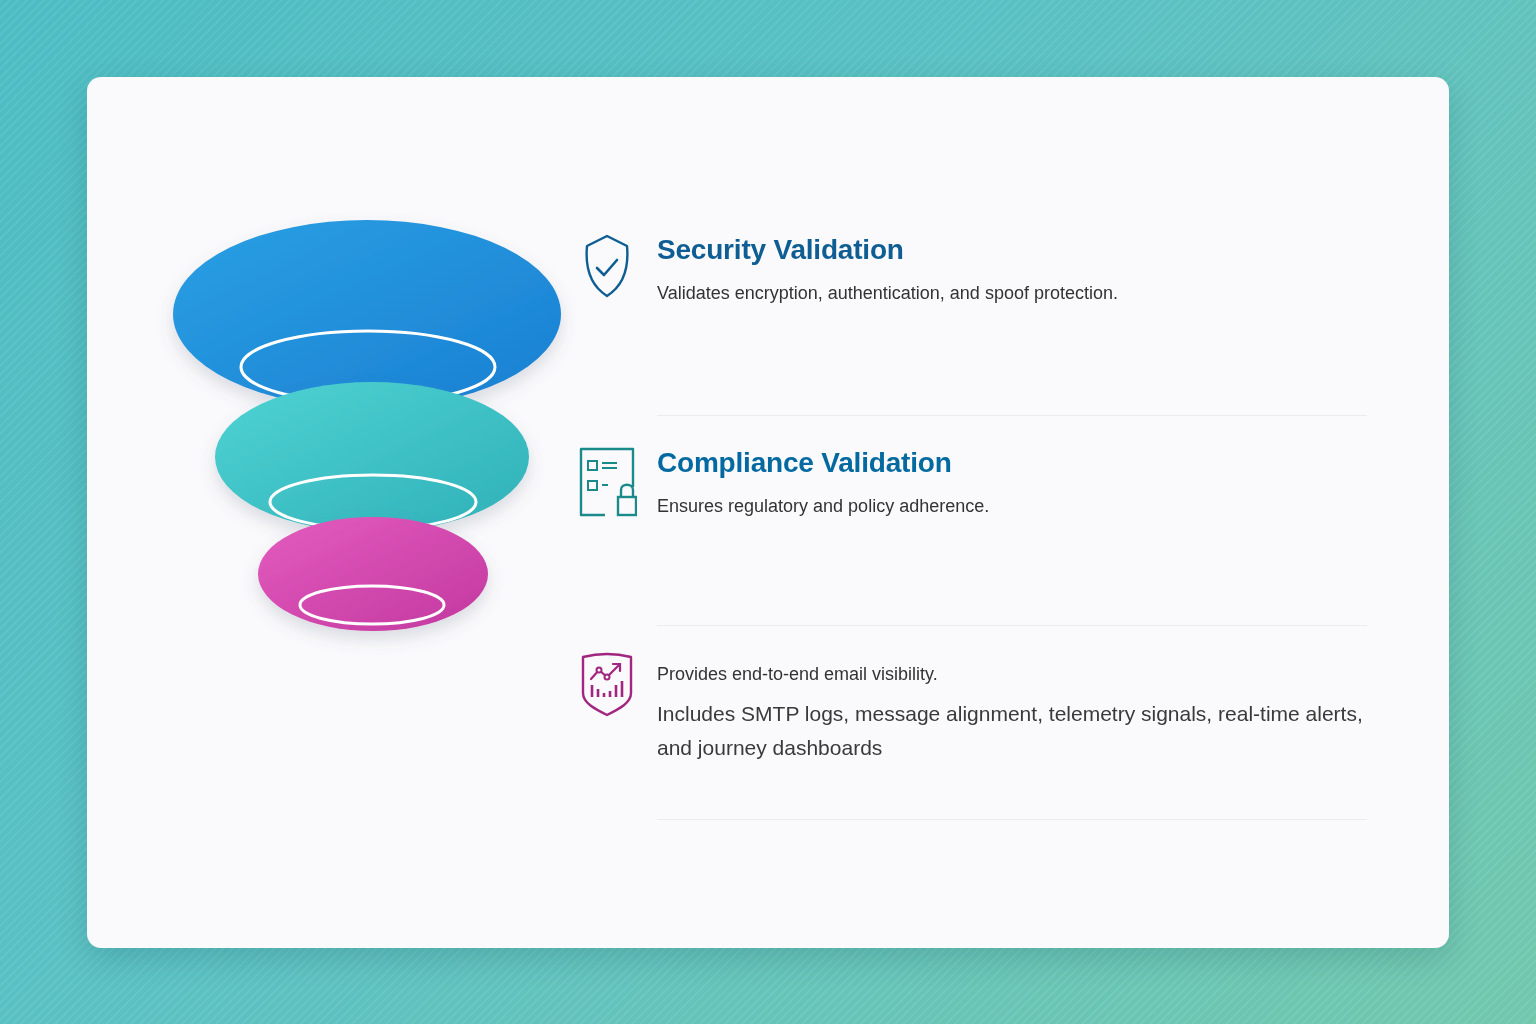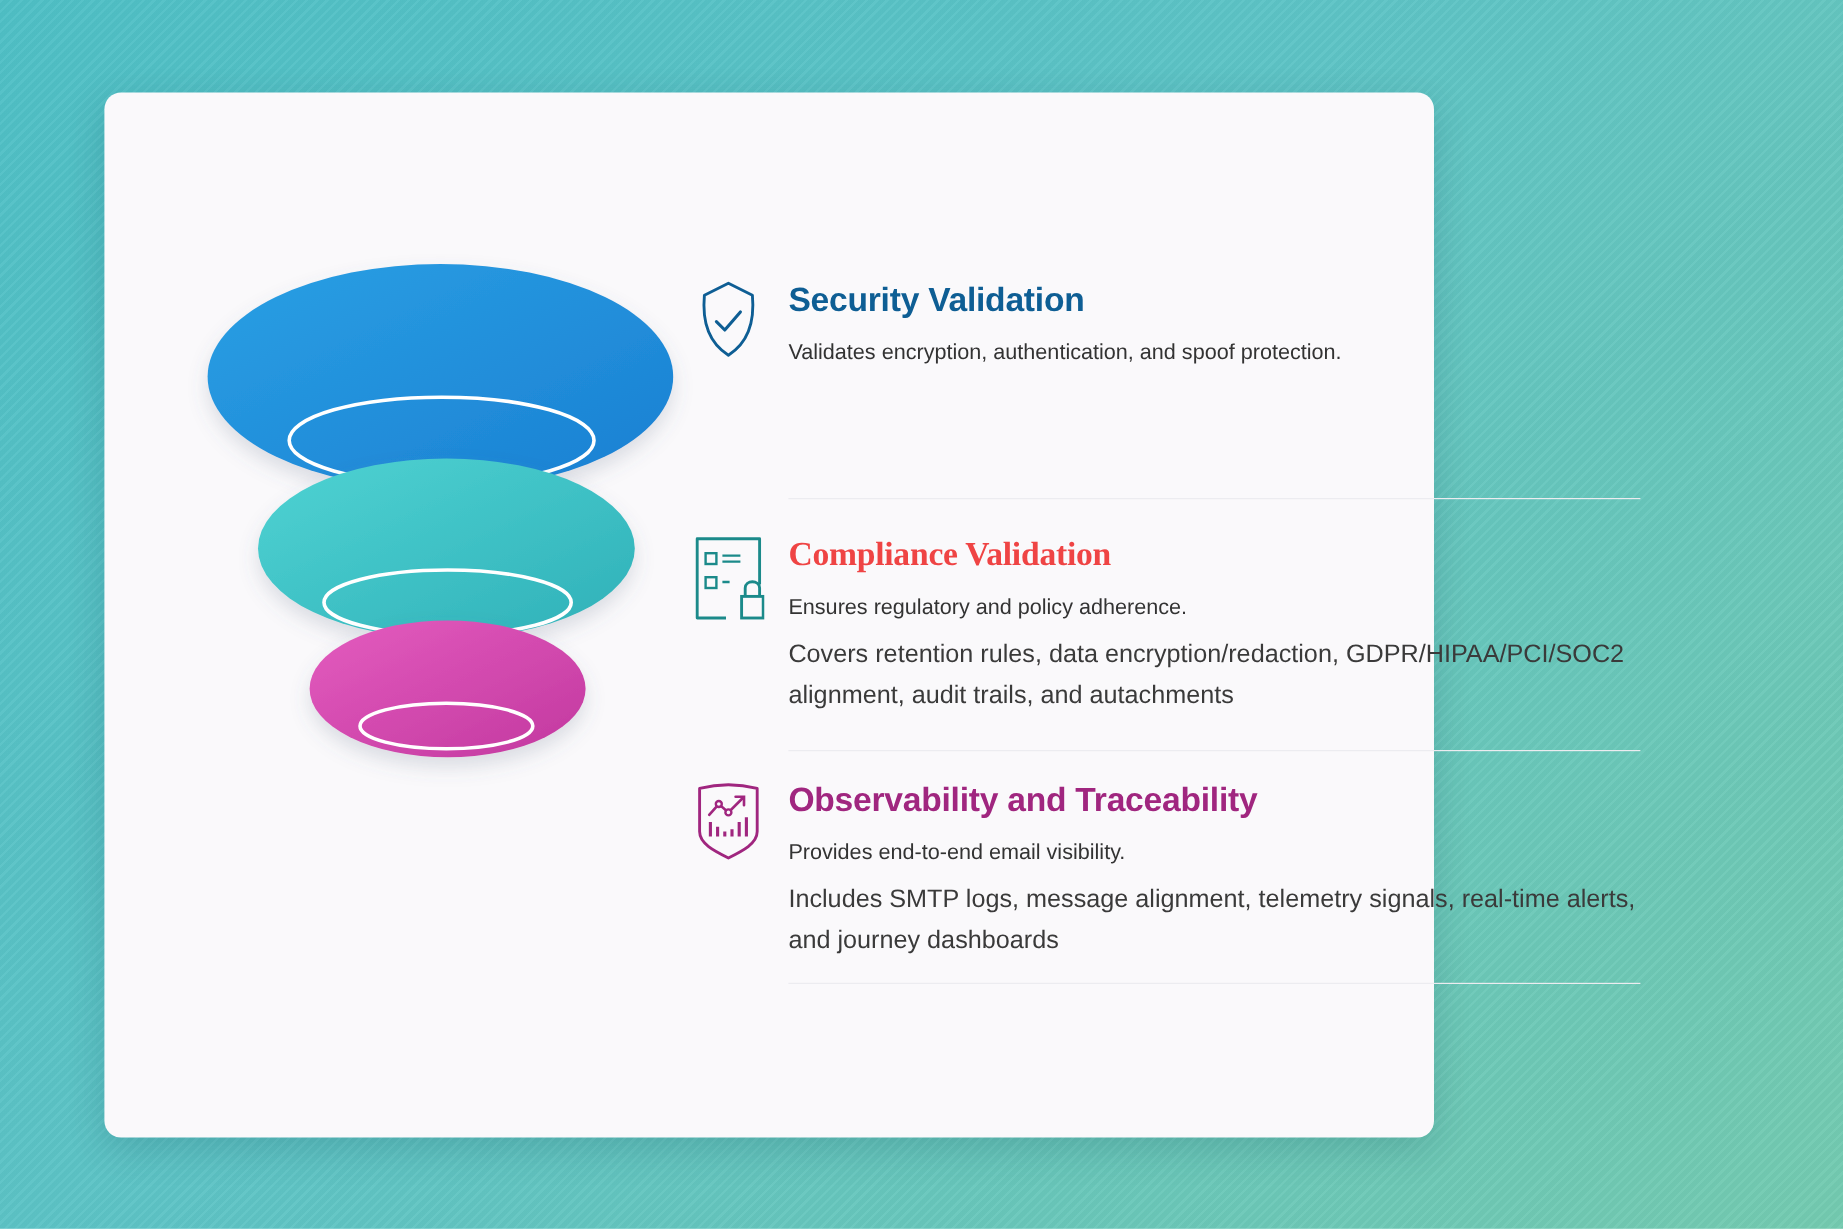--- a/index.html
+++ b/index.html
@@ -7,37 +7,37 @@
       width: 1536px; height: 1024px; overflow: hidden; position: relative;
       background: linear-gradient(135deg, #4fc0c6 0%, #5ec4c6 45%, #74cbb0 100%);
       font-family: "Liberation Sans", sans-serif;
     }
     .bg-texture {
       position: absolute; inset: 0;
       background: repeating-linear-gradient(135deg, rgba(255,255,255,0.04) 0 2px, rgba(0,0,0,0.02) 2px 6px);
       pointer-events: none;
     }
     .card {
-      position: absolute; left: 87px; top: 77px; width: 1108px; height: 871px;
+      position: absolute; left: 87px; top: 77px; width: 1362px; height: 871px;
       background: #faf9fb; border-radius: 14px;
       box-shadow: 0 10px 30px rgba(0,60,70,0.18);
     }
     .funnel { position: absolute; left: 0; top: 0; width: 560px; height: 871px; }
     .funnel svg { position: absolute; left: 0; top: 0; }
     .section {
       position: absolute; left: 490px; width: 800px;
     }
     .section .icon { position: absolute; left: 0; top: 0; width: 60px; height: 70px; }
     .section .text { position: absolute; left: 80px; top: 0; right: 0; }
     .title { font-size: 28px; font-weight: bold; margin: 0; line-height: 36px; letter-spacing: -0.2px; }
     .summary { font-size: 18px; color: #333; margin: 10px 0 0; line-height: 30px; }
     .detail { font-size: 21px; color: #3a3a3a; margin: 8px 0 0; line-height: 34px; }
     .divider { position: absolute; left: 80px; right: 10px; height: 1px; background: #ececf0; }
     .s1 { top: 155px; } .s1 .title { color: #0e5e94; }
-    .s2 { top: 368px; } .s2 .title { color: #ef4444; font-family: Liberation Serif, serif; }
+    .s2 { top: 368px; } .s2 .title { color: #0369a1; }
     .s3 { top: 572px; } .s3 .title { color: #a0267f; }
   </style>
 </head>
 <body>
 
 <div class="bg-texture"></div>
 
 <div class="card">
 
   <div class="funnel">
@@ -97,21 +97,20 @@
         <line x1="25" y1="23" x2="40" y2="23" stroke="#1b8a8a" stroke-width="2"></line>
         <rect x="11" y="36" width="9" height="9" fill="none" stroke="#1b8a8a" stroke-width="2"></rect>
         <line x1="25" y1="40" x2="31" y2="40" stroke="#1b8a8a" stroke-width="2"></line>
         <path d="M44 52 V45 C44 38 56 38 56 45 V52" fill="none" stroke="#1b8a8a" stroke-width="2.4"></path>
         <rect x="41" y="52" width="18" height="18" fill="#faf9fb" stroke="#1b8a8a" stroke-width="2.4"></rect>
       </svg>
     </span>
     <div class="text">
       <h2 class="title">Compliance Validation</h2>
       <p class="summary">Ensures regulatory and policy adherence.</p>
-      <p class="detail">Covers retention rules, data encryption/redaction, GDPR/HIPAA/PCI/SOC2 alignment, audit trails, and autachments</p>
     </div>
     <div class="divider" style="top:180px;"></div>
   </div>
 
   <div class="section s3">
     <span class="icon">
       <svg width="60" height="70" viewBox="0 0 60 70">
         <path d="M6 8 C22 4 38 4 54 8 V44 C54 54 42 60 30 66 C18 60 6 54 6 44 Z" fill="none" stroke="#a0267f" stroke-width="2.4" stroke-linejoin="round"></path>
         <path d="M14 30 L22 21 L30 28 L42 16" fill="none" stroke="#a0267f" stroke-width="2.2" stroke-linecap="round"></path>
         <circle cx="22" cy="21" r="2.5" fill="#faf9fb" stroke="#a0267f" stroke-width="2"></circle>
@@ -119,20 +118,19 @@
         <path d="M36 15 H43 V22" fill="none" stroke="#a0267f" stroke-width="2.2" stroke-linecap="round"></path>
         <line x1="15" y1="36" x2="15" y2="48" stroke="#a0267f" stroke-width="2.6"></line>
         <line x1="21" y1="40" x2="21" y2="48" stroke="#a0267f" stroke-width="2.6"></line>
         <line x1="27" y1="44" x2="27" y2="48" stroke="#a0267f" stroke-width="2.6"></line>
         <line x1="33" y1="42" x2="33" y2="48" stroke="#a0267f" stroke-width="2.6"></line>
         <line x1="39" y1="36" x2="39" y2="48" stroke="#a0267f" stroke-width="2.6"></line>
         <line x1="45" y1="32" x2="45" y2="48" stroke="#a0267f" stroke-width="2.6"></line>
       </svg>
     </span>
     <div class="text">
-      <h2 class="title">Observability and Traceability</h2>
       <p class="summary">Provides end-to-end email visibility.</p>
       <p class="detail">Includes SMTP logs, message alignment, telemetry signals, real-time alerts, and journey dashboards</p>
     </div>
     <div class="divider" style="top:170px;"></div>
   </div>
 
 </div>
 
 </body></html>

